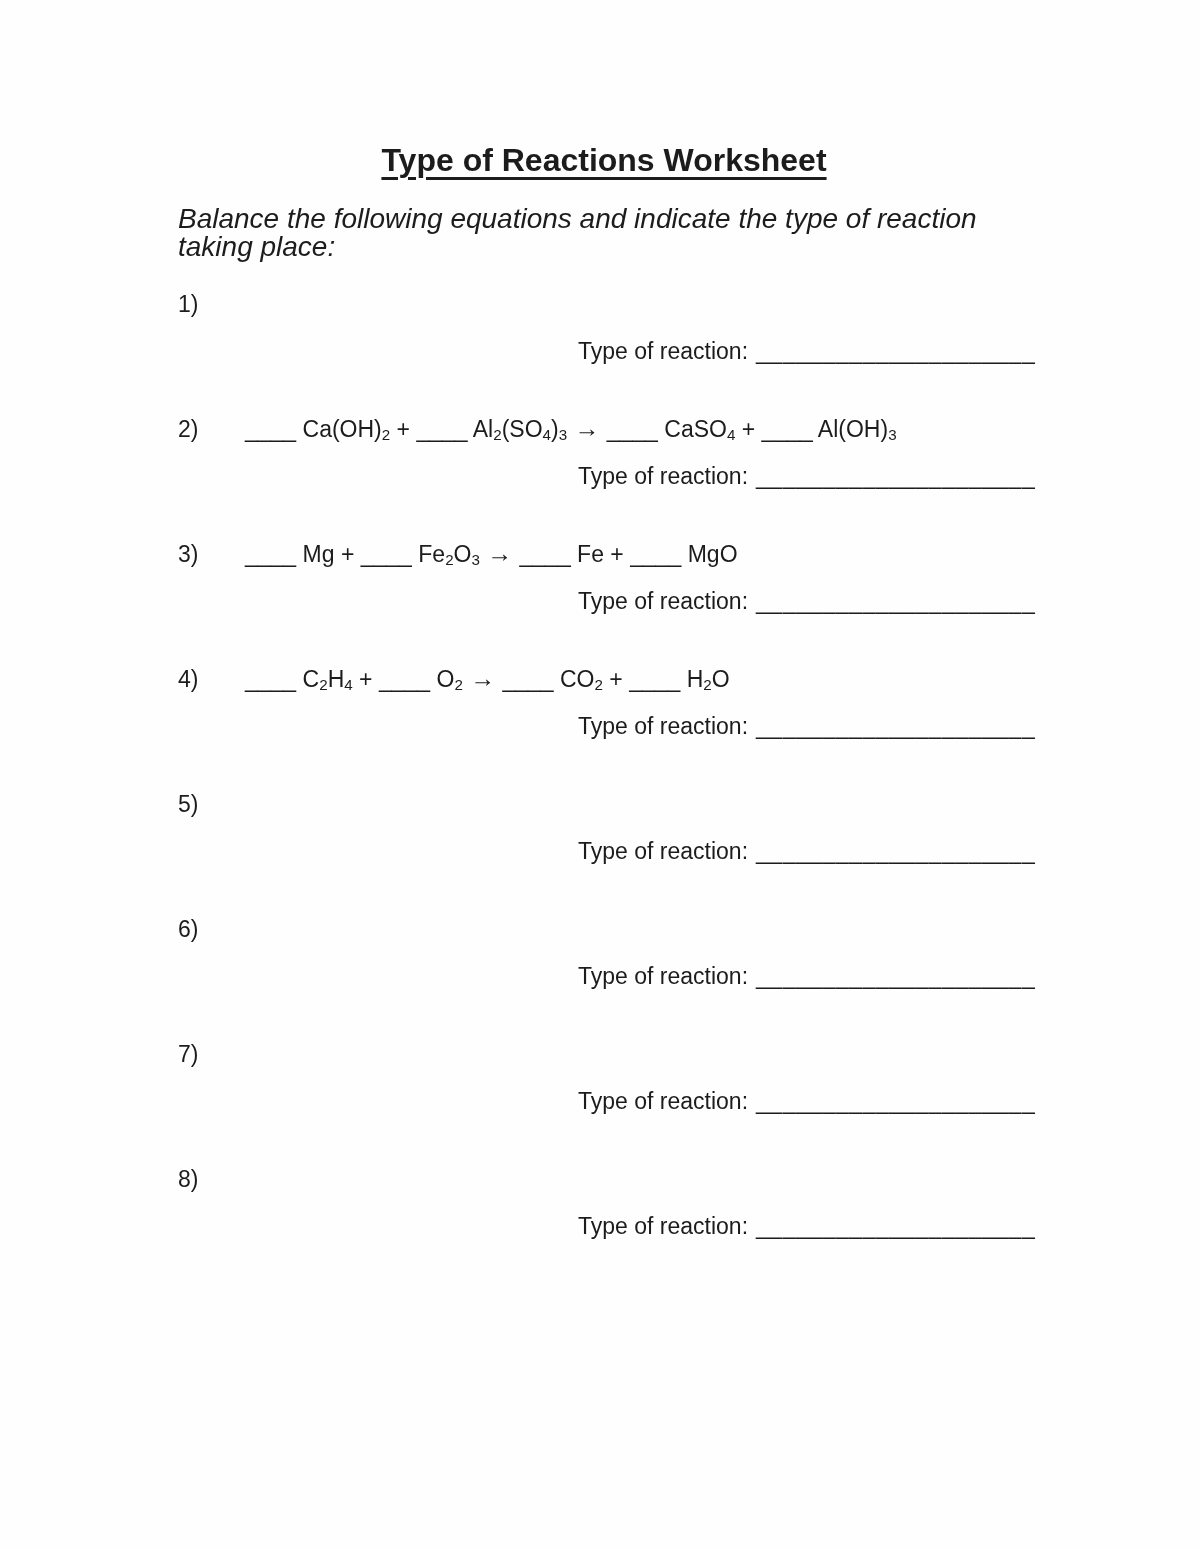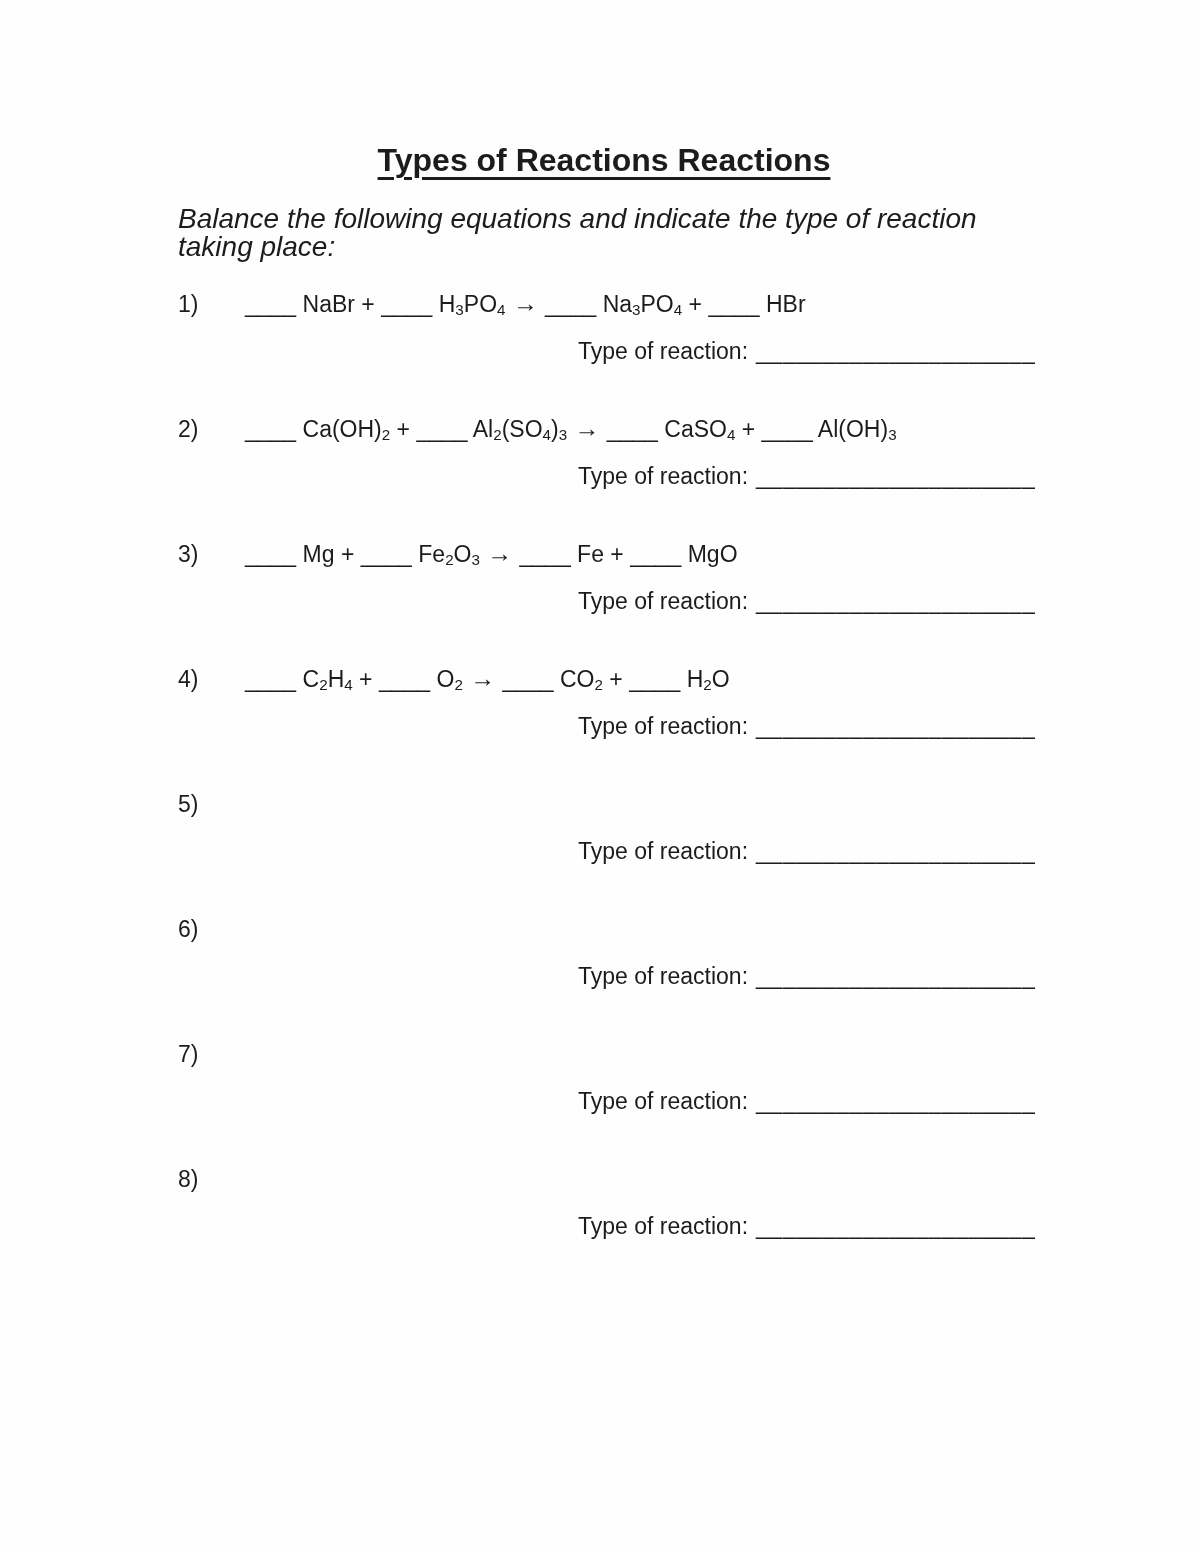--- a/index.html
+++ b/index.html
@@ -69,29 +69,28 @@
     margin-right: 8px;
   }
   .answer-blank {
     letter-spacing: 0.5px;
   }
 </style>
 </head>
 <body>
 
 <div class="page" style="color: rgb(28, 28, 28); background: rgb(254, 254, 254);">
-  <h1 class="title">Types of Reactions Reactions</h1>
+  <h1 class="title">Type of Reactions Worksheet</h1>
   <p class="instruction">Balance the following equations and indicate the type of reaction taking place:</p>
 
   <div>
 
     <div class="problem">
       <div class="eq-line">
         <span class="num">1)</span>
-        <span class="eq">____ NaBr + ____ H<sub class="sub">3</sub>PO<sub class="sub">4</sub> <span class="arrow">→</span> ____ Na<sub class="sub">3</sub>PO<sub class="sub">4</sub> + ____ HBr</span>
       </div>
       <div class="type-line">
         <span class="type-label">Type of reaction:</span><span class="answer-blank">_____________________</span>
       </div>
     </div>
 
     <div class="problem">
       <div class="eq-line">
         <span class="num">2)</span>
         <span class="eq">____ Ca(OH)<sub class="sub">2</sub> + ____ Al<sub class="sub">2</sub>(SO<sub class="sub">4</sub>)<sub class="sub">3</sub> <span class="arrow">→</span> ____ CaSO<sub class="sub">4</sub> + ____ Al(OH)<sub class="sub">3</sub></span>

